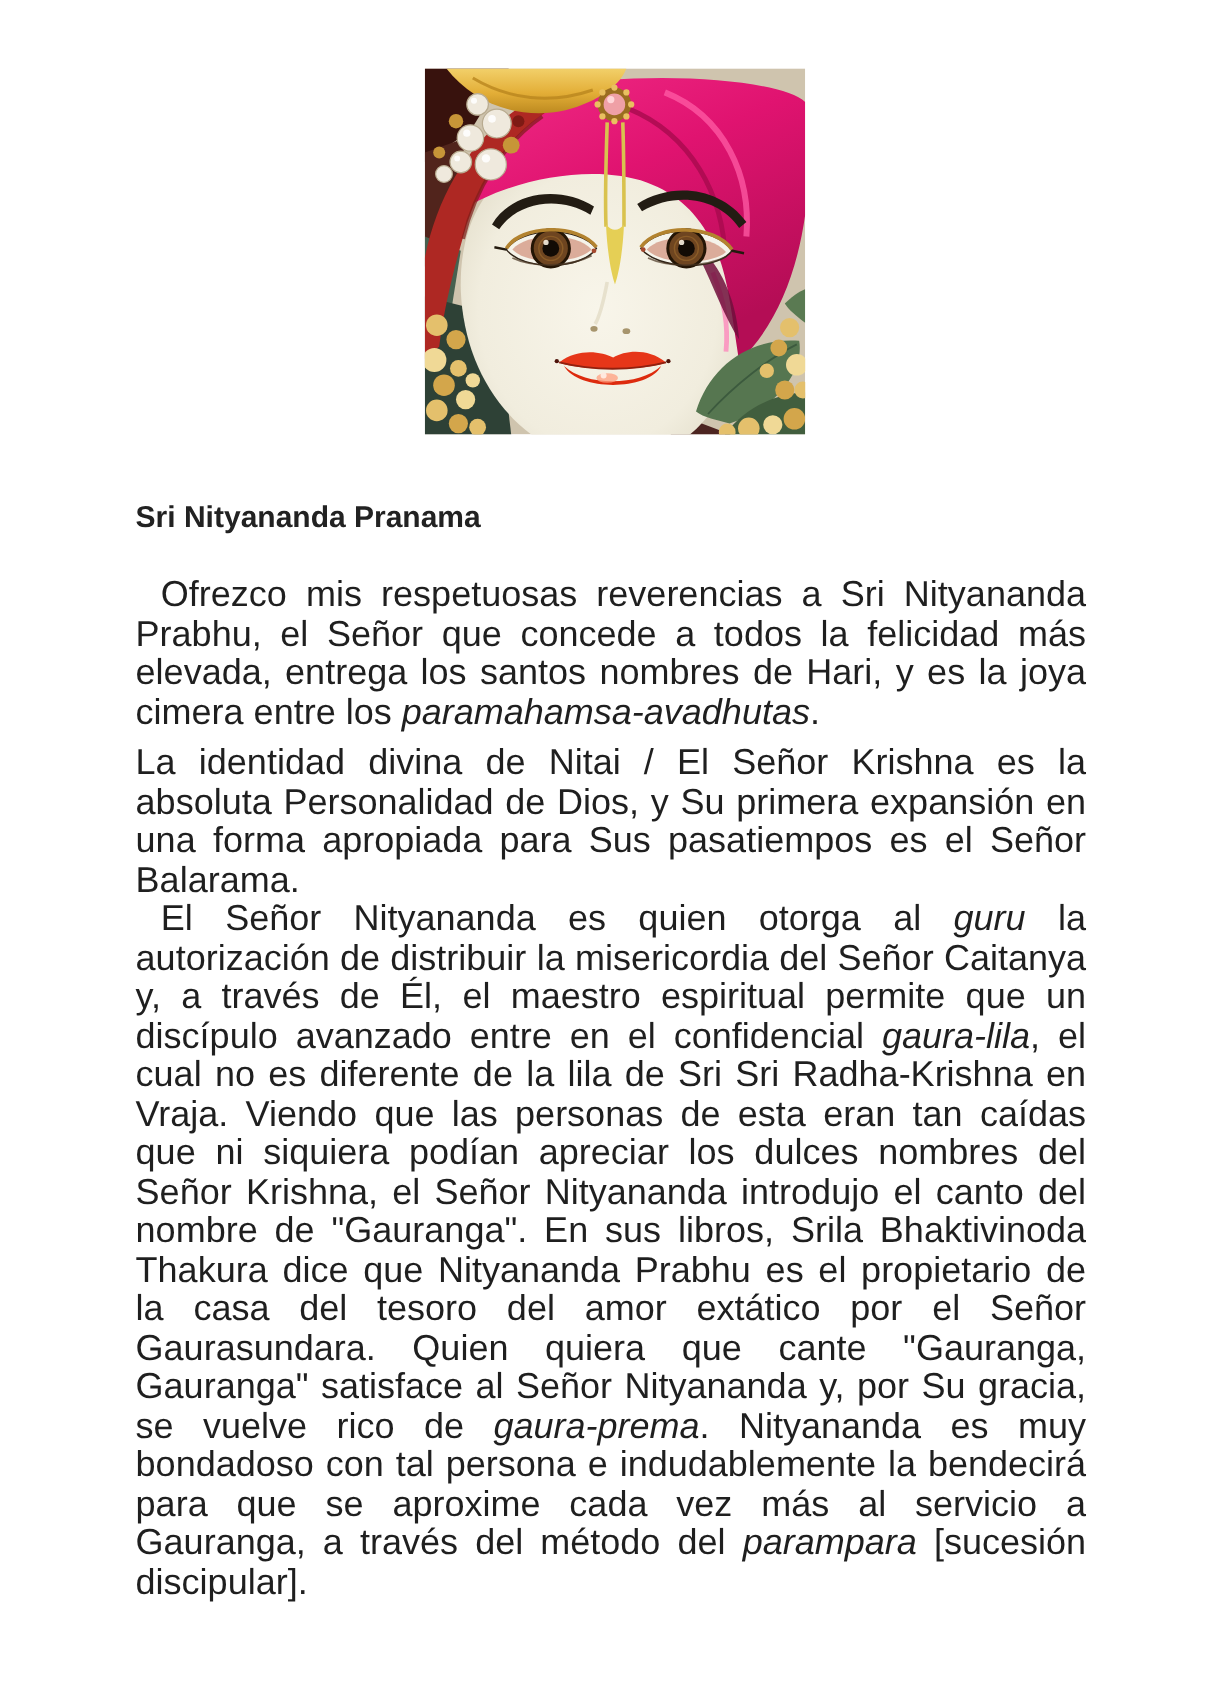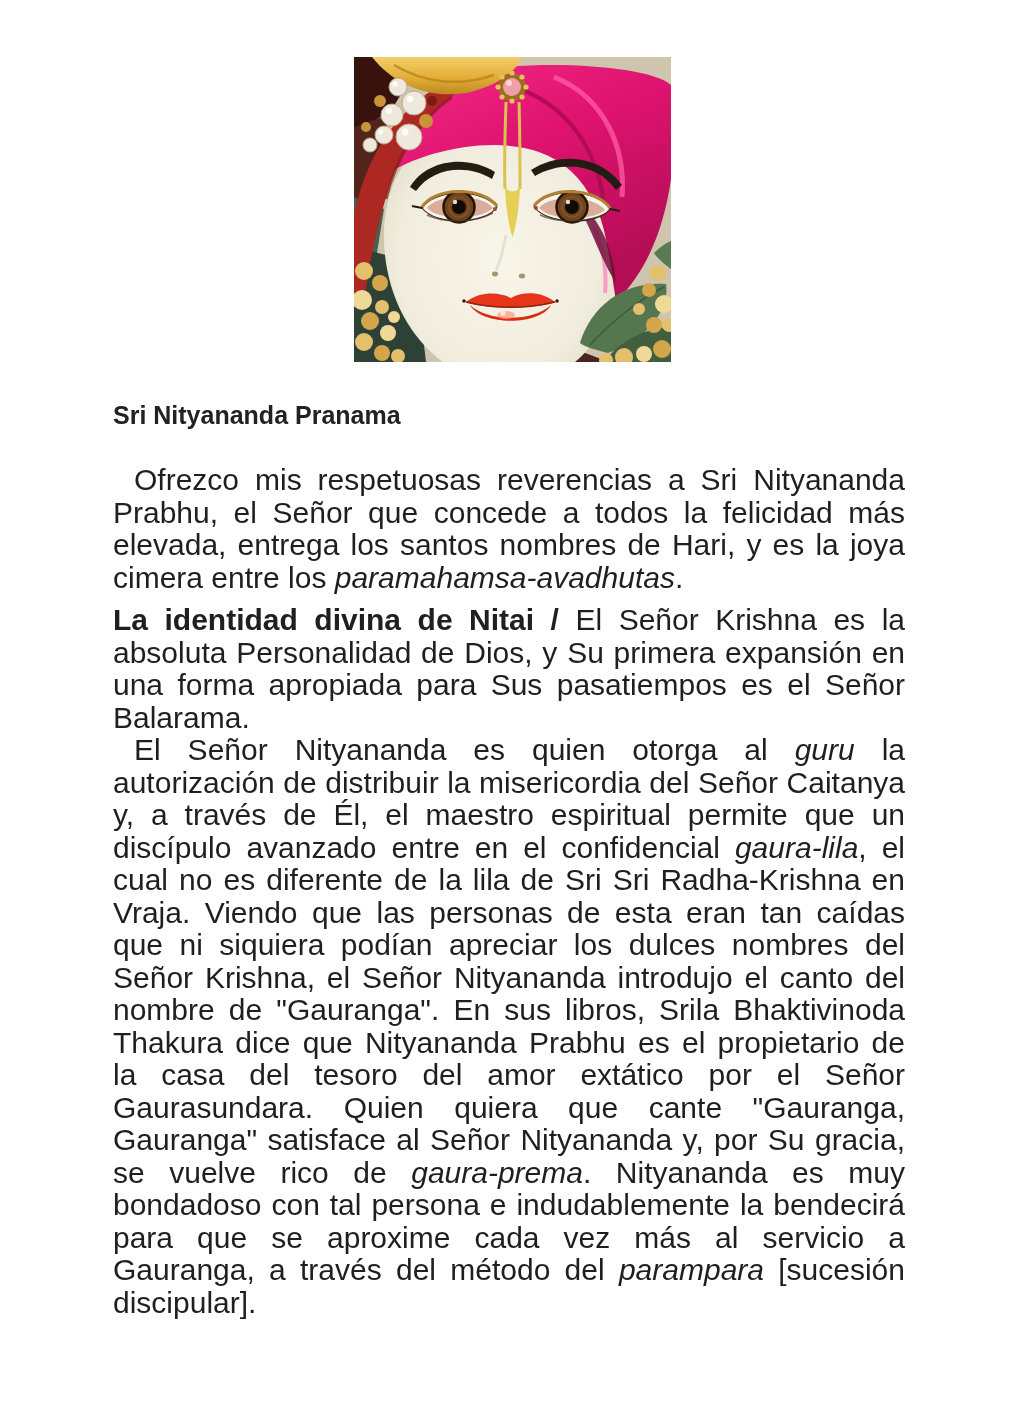--- a/index.html
+++ b/index.html
@@ -10,40 +10,40 @@
     overflow:hidden;
     font-family:"Liberation Sans", sans-serif;
     color:#1f1f1f;
   }
   .photo{
     position:absolute;left:354px;top:57px;
     width:317px;height:305px;margin:0;
   }
   .photo svg{display:block;width:317px;height:305px;}
   .content{
-    position:absolute;left:113px;top:400px;width:792px;
+    position:absolute;left:113px;top:416px;width:792px;
   }
   h1.doc-heading{
     margin:0;font-size:25px;line-height:30px;font-weight:bold;color:#222222;
   }
   .verse{
     margin-top:40px;padding-left:30px;
     text-align:center;font-style:italic;
     font-size:23px;line-height:32.5px;
   }
   .para{
     margin:0;font-size:30px;line-height:32.5px;
     text-align:justify;
   }
   .para.first{margin-top:34px;}
   .para.indent{text-indent:21px;}
   .para.section{margin-top:10px;}
   .seg-normal{font-style:normal;font-weight:normal;}
   .seg-italic{font-style:italic;}
-  .seg-bold{font-weight:bold;}
+  .seg-bold{font-weight:normal;}
 </style>
 </head>
 <body>
 
 <div class="page">
 
   <figure class="photo">
     <svg viewBox="0 0 317 305" width="317" height="305" role="img">
       <defs>
         <radialGradient id="faceg" cx="48%" cy="52%" r="72%">

